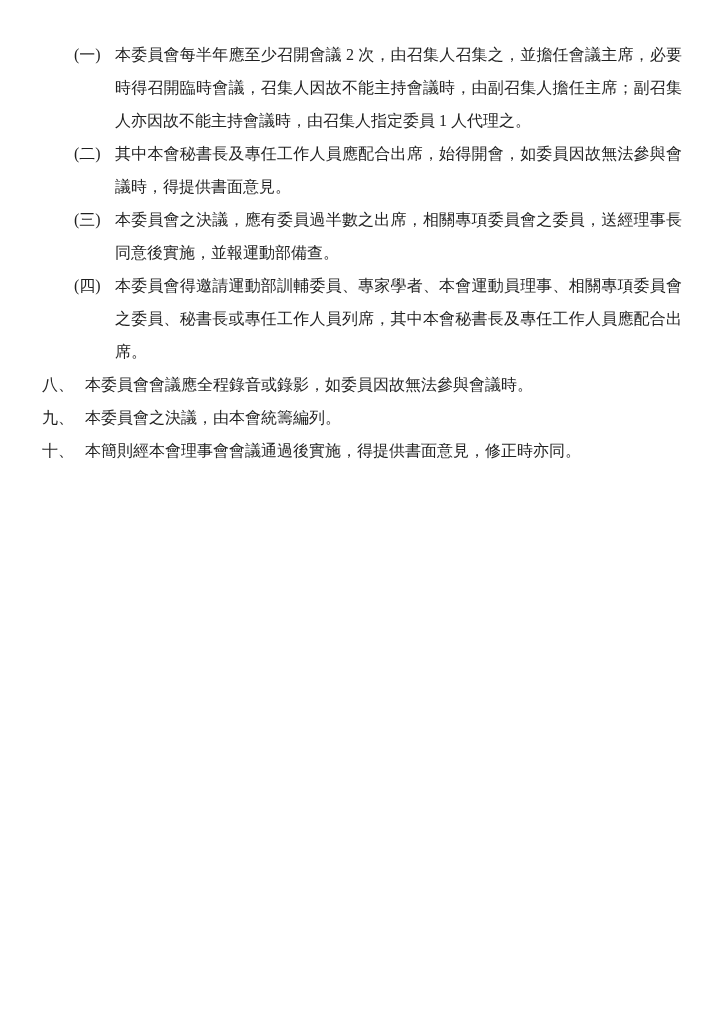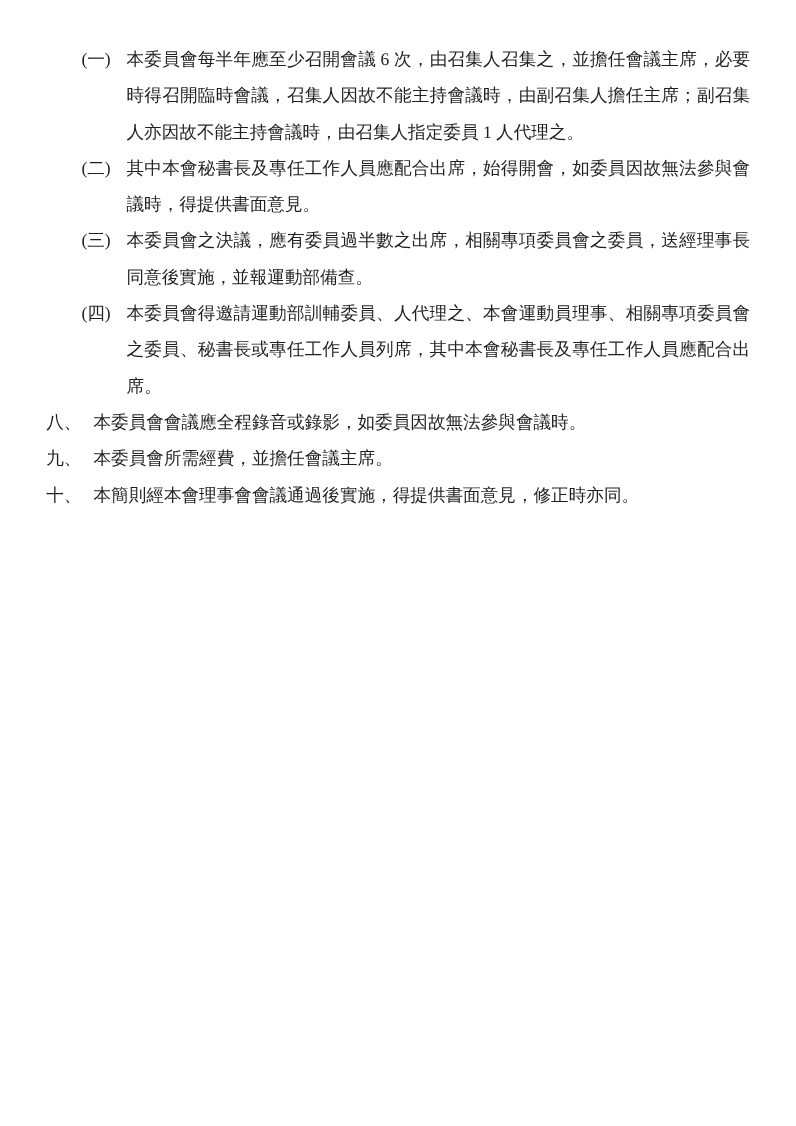--- a/index.html
+++ b/index.html
@@ -38,46 +38,46 @@
   }
 </style>
 </head>
 <body>
 
 <div class="page">
   <div class="content">
 
     <div class="row sub">
       <span class="label">(一)</span>
-      <span class="text">本委員會每半年應至少召開會議 6 次，由召集人召集之，並擔任會議主席，必要時得召開臨時會議，召集人因故不能主持會議時，由副召集人擔任主席；副召集人亦因故不能主持會議時，由召集人指定委員 1 人代理之。</span>
+      <span class="text">本委員會每半年應至少召開會議 2 次，由召集人召集之，並擔任會議主席，必要時得召開臨時會議，召集人因故不能主持會議時，由副召集人擔任主席；副召集人亦因故不能主持會議時，由召集人指定委員 1 人代理之。</span>
     </div>
 
     <div class="row sub">
       <span class="label">(二)</span>
       <span class="text">其中本會秘書長及專任工作人員應配合出席，始得開會，如委員因故無法參與會議時，得提供書面意見。</span>
     </div>
 
     <div class="row sub">
       <span class="label">(三)</span>
       <span class="text">本委員會之決議，應有委員過半數之出席，相關專項委員會之委員，送經理事長同意後實施，並報運動部備查。</span>
     </div>
 
     <div class="row sub">
       <span class="label">(四)</span>
-      <span class="text">本委員會得邀請運動部訓輔委員、人代理之、本會運動員理事、相關專項委員會之委員、秘書長或專任工作人員列席，其中本會秘書長及專任工作人員應配合出席。</span>
+      <span class="text">本委員會得邀請運動部訓輔委員、專家學者、本會運動員理事、相關專項委員會之委員、秘書長或專任工作人員列席，其中本會秘書長及專任工作人員應配合出席。</span>
     </div>
 
     <div class="row main">
       <span class="label">八、</span>
       <span class="text">本委員會會議應全程錄音或錄影，如委員因故無法參與會議時。</span>
     </div>
 
     <div class="row main">
       <span class="label">九、</span>
-      <span class="text">本委員會所需經費，並擔任會議主席。</span>
+      <span class="text">本委員會之決議，由本會統籌編列。</span>
     </div>
 
     <div class="row main">
       <span class="label">十、</span>
       <span class="text">本簡則經本會理事會會議通過後實施，得提供書面意見，修正時亦同。</span>
     </div>
 
   </div>
 </div>
 

